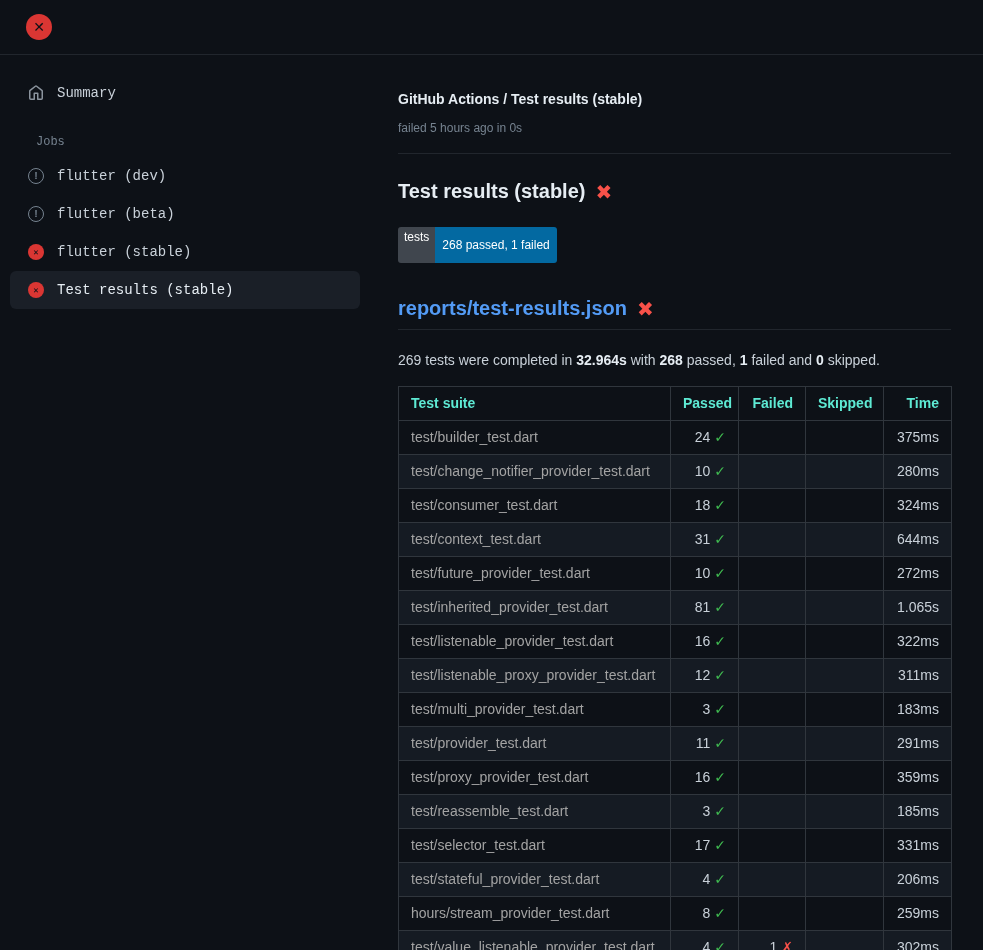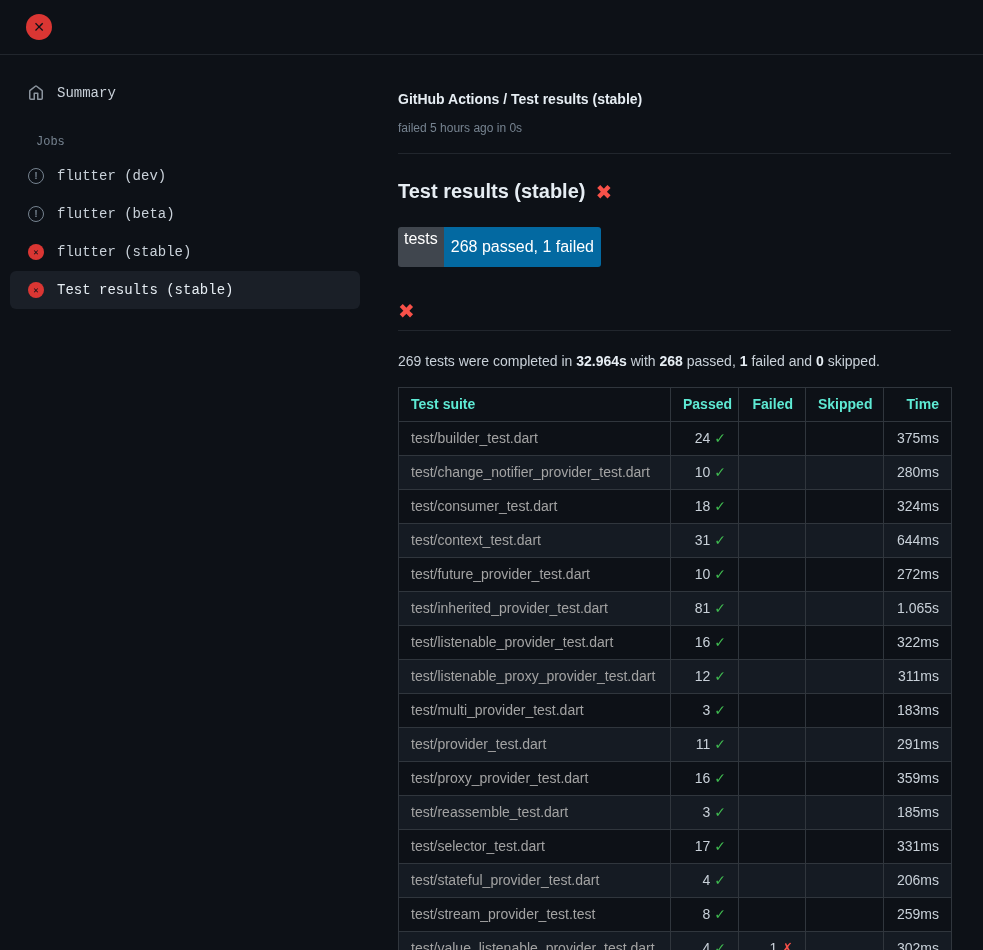--- a/index.html
+++ b/index.html
@@ -57,21 +57,21 @@
   .status-line { color: #768390; font-size: 12px; margin-top: 14px; }
   .divider { border: 0; border-top: 1px solid #21262d; margin: 18px 0 0; }
 
   .check-title {
     margin: 26px 0 0; font-size: 20px; font-weight: 700; color: #e6edf3;
     display: flex; align-items: center; gap: 10px;
   }
   .x-mark { color: #f85149; font-weight: 700; font-size: 20px; line-height: 1; }
 
   .badge {
-    display: inline-flex; margin-top: 24px; font-size: 16px;
+    display: inline-flex; margin-top: 24px; font-size: 12px;
     border-radius: 3px; overflow: hidden; line-height: 1;
   }
   .badge .k { background: #40464e; color: #ffffff; padding: 4px 6px; }
   .badge .v { background: #0369a1; color: #ffffff; padding: 12px 7px; }
 
   .report-title {
     margin: 34px 0 0; padding-bottom: 9px; border-bottom: 1px solid #21262d;
     font-size: 20px; font-weight: 700;
     display: flex; align-items: center; gap: 10px;
   }
@@ -147,20 +147,21 @@
       <span>Test results (stable)</span>
       <span class="x-mark">✖</span>
     </h2>
 
     <span class="badge">
       <span class="k">tests</span>
       <span class="v">268 passed, 1 failed</span>
     </span>
 
     <h2 class="report-title">
+      <a href="#">reports/test-results.json</a>
       <span class="x-mark">✖</span>
     </h2>
 
     <p class="summary-text">
       <span>269 tests were completed in </span><span class="b">32.964s</span><span> with </span><span class="b">268</span><span> passed, </span><span class="b">1</span><span> failed and </span><span class="b">0</span><span> skipped.</span>
     </p>
 
     <table class="results">
       <colgroup>
         <col class="col-suite-w">
@@ -271,21 +272,21 @@
             <td class="time">331ms</td>
           </tr>
           <tr>
             <td><a href="#">test/stateful_provider_test.dart</a></td>
             <td class="num"><span>4</span><span class="check">✓</span></td>
             <td class="num"></td>
             <td class="num"></td>
             <td class="time">206ms</td>
           </tr>
           <tr>
-            <td><a href="#">test/stream_provider_test.test</a></td>
+            <td><a href="#">hours/stream_provider_test.dart</a></td>
             <td class="num"><span>8</span><span class="check">✓</span></td>
             <td class="num"></td>
             <td class="num"></td>
             <td class="time">259ms</td>
           </tr>
           <tr>
             <td><a href="#">test/value_listenable_provider_test.dart</a></td>
             <td class="num"><span>4</span><span class="check">✓</span></td>
             <td class="num"><span>1</span><span class="cross">✗</span></td>
             <td class="num"></td>

